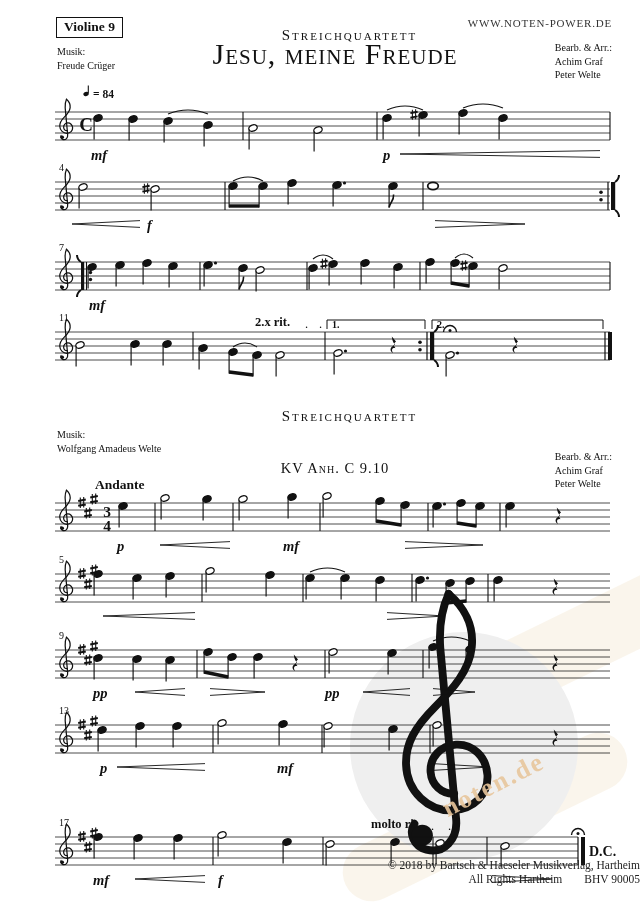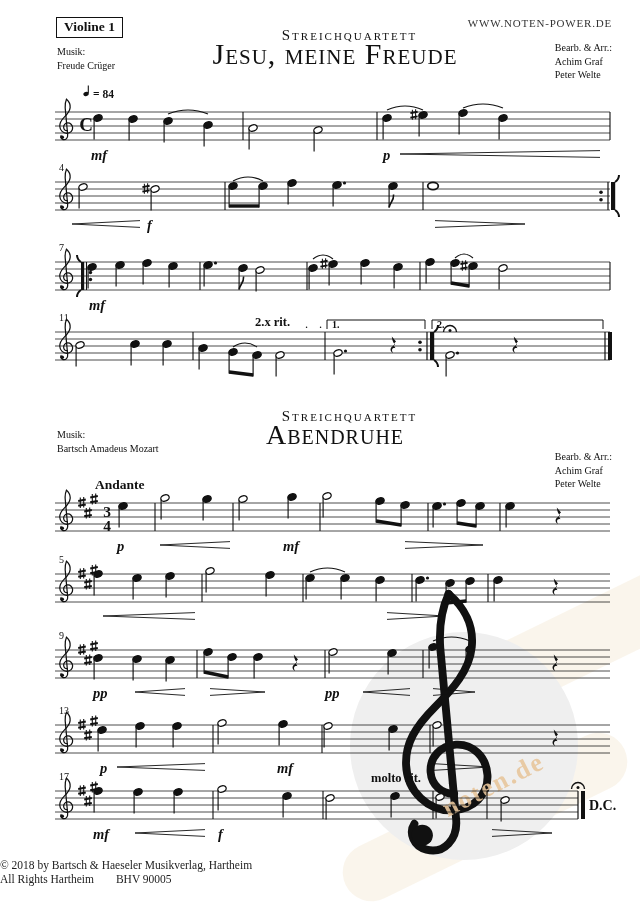--- a/index.html
+++ b/index.html
@@ -9,21 +9,21 @@
   .part-box{left:56px;top:17px;border:1.4px solid #111;padding:1px 7px 2px 7px;
             font-weight:bold;font-size:13.5px;background:#fff;}
   .site{right:28px;top:17px;font-size:11px;letter-spacing:.8px;color:#333;text-align:right;}
   .center-block{left:30px;right:0;text-align:center;}
   .genre{font-variant:small-caps;font-size:15px;letter-spacing:2px;margin-left:29px;}
   .title1{font-variant:small-caps;font-size:30px;letter-spacing:1px;}
   .title2{font-variant:small-caps;font-size:28px;letter-spacing:1px;}
   .kv{font-variant:small-caps;font-size:14.5px;letter-spacing:1px;}
   .credit{font-size:10px;line-height:13.5px;}
   .credit.right{text-align:left;}
-  .footer{left:0;right:0;top:858px;text-align:left;font-size:11.5px;line-height:14px;color:#222;}
+  .footer{left:0;right:0;top:858px;text-align:right;font-size:11.5px;line-height:14px;color:#222;}
   .footer .cat{margin-left:22px;}
   .sys{position:absolute;left:45px;width:575px;height:84px;}
   .sys svg{display:block;width:575px;height:84px;}
   
   .wm-band{background:#f6ecdd;opacity:.55;transform:rotate(-26deg);border-radius:40px;}
   .wm-circle{border-radius:50%;background:#efefef;}
   .wm-clef{position:absolute;}
   .wm-text{font-weight:bold;font-size:26px;letter-spacing:2px;color:#e8c69c;opacity:.9;
            transform:rotate(-27deg);}
 </style>
@@ -54,21 +54,21 @@
   <div>
     <div class="abs wm-band" style="left:380px;top:618px;width:360px;height:66px;"></div>
     <div class="abs wm-band" style="left:330px;top:788px;width:310px;height:58px;"></div>
     <div class="abs wm-circle" style="left:350px;top:632px;width:228px;height:228px;"></div>
     <svg class="wm-clef" style="left:388px;top:580px" width="112" height="296" viewBox="0 0 24 64">
       <use href="#clef" style="stroke:#e0e0e0;fill:none"></use>
     </svg>
     <div class="abs wm-text" style="left:438px;top:770px;">noten.de</div>
   </div>
 
-  <div class="abs part-box">Violine 1</div>
+  <div class="abs part-box">Violine 9</div>
   <div class="abs site">WWW.NOTEN-POWER.DE</div>
 
   <div class="abs center-block" style="top:26px">
     <span class="genre">Streichquartett</span>
   </div>
   <div class="abs center-block" style="top:37px">
     <span class="title1">Jesu, meine Freude</span>
   </div>
   <div class="abs credit" style="left:57px;top:45px">
     <div>Musik:</div>
@@ -76,26 +76,26 @@
   </div>
   <div class="abs credit right" style="right:28px;top:41px">
     <div>Bearb. &amp; Arr.:</div>
     <div>Achim Graf</div>
     <div>Peter Welte</div>
   </div>
 
   <div class="abs center-block" style="top:407px">
     <span class="genre">Streichquartett</span>
   </div>
-  <div class="abs center-block" style="top:419px">
-    <span class="title2">Abendruhe</span>
+  <div class="abs center-block" style="top:459px">
+    <span class="kv">KV Anh. C 9.10</span>
   </div>
   <div class="abs credit" style="left:57px;top:428px">
     <div>Musik:</div>
-    <div>Bartsch Amadeus Mozart</div>
+    <div>Wolfgang Amadeus Welte</div>
   </div>
   <div class="abs credit right" style="right:28px;top:450px">
     <div>Bearb. &amp; Arr.:</div>
     <div>Achim Graf</div>
     <div>Peter Welte</div>
   </div>
 
   <div id="score">
       <div class="sys" style="top: 84px;">
         <svg viewBox="0 0 575 84">
@@ -488,21 +488,21 @@
           <line x1="277" y1="28" x2="277" y2="56" stroke="#111" stroke-width="1.1"></line>
           <line x1="385" y1="28" x2="385" y2="56" stroke="#111" stroke-width="1.1"></line>
           <text x="55" y="76" font-family="Liberation Serif,serif" font-size="14.5" font-weight="bold" font-style="italic" fill="#111">p</text>
           <text x="232" y="76" font-family="Liberation Serif,serif" font-size="14.5" font-weight="bold" font-style="italic" fill="#111">mf</text>
           <line x1="72" y1="70" x2="160" y2="66.6" stroke="#111" stroke-width="0.9"></line>
           <line x1="72" y1="70" x2="160" y2="73.4" stroke="#111" stroke-width="0.9"></line>
           <line x1="387" y1="66.6" x2="445" y2="70" stroke="#111" stroke-width="0.9"></line>
           <line x1="387" y1="73.4" x2="445" y2="70" stroke="#111" stroke-width="0.9"></line>
         </svg>
       </div>
-      <div class="sys" style="top: 763px; text-decoration: underline;">
+      <div class="sys" style="top: 809px; text-decoration: underline;">
         <svg viewBox="0 0 575 84">
           <line x1="10" y1="28" x2="533" y2="28" stroke="#111" stroke-width="0.75"></line>
           <line x1="10" y1="35" x2="533" y2="35" stroke="#111" stroke-width="0.75"></line>
           <line x1="10" y1="42" x2="533" y2="42" stroke="#111" stroke-width="0.75"></line>
           <line x1="10" y1="49" x2="533" y2="49" stroke="#111" stroke-width="0.75"></line>
           <line x1="10" y1="56" x2="533" y2="56" stroke="#111" stroke-width="0.75"></line>
           <use href="#clef" transform="translate(12,13) scale(0.73)"></use>
           <use href="#sharp" transform="translate(37,28)"></use>
           <use href="#sharp" transform="translate(43,38.5)"></use>
           <use href="#sharp" transform="translate(49,24.5)"></use>

